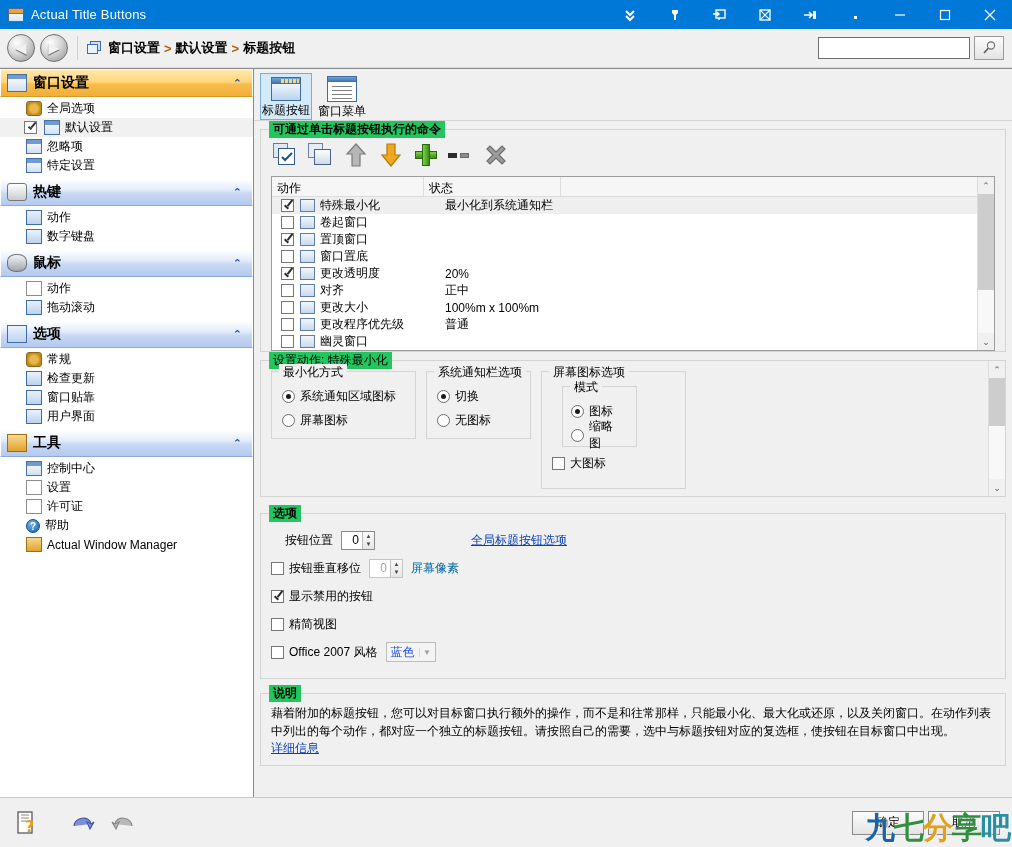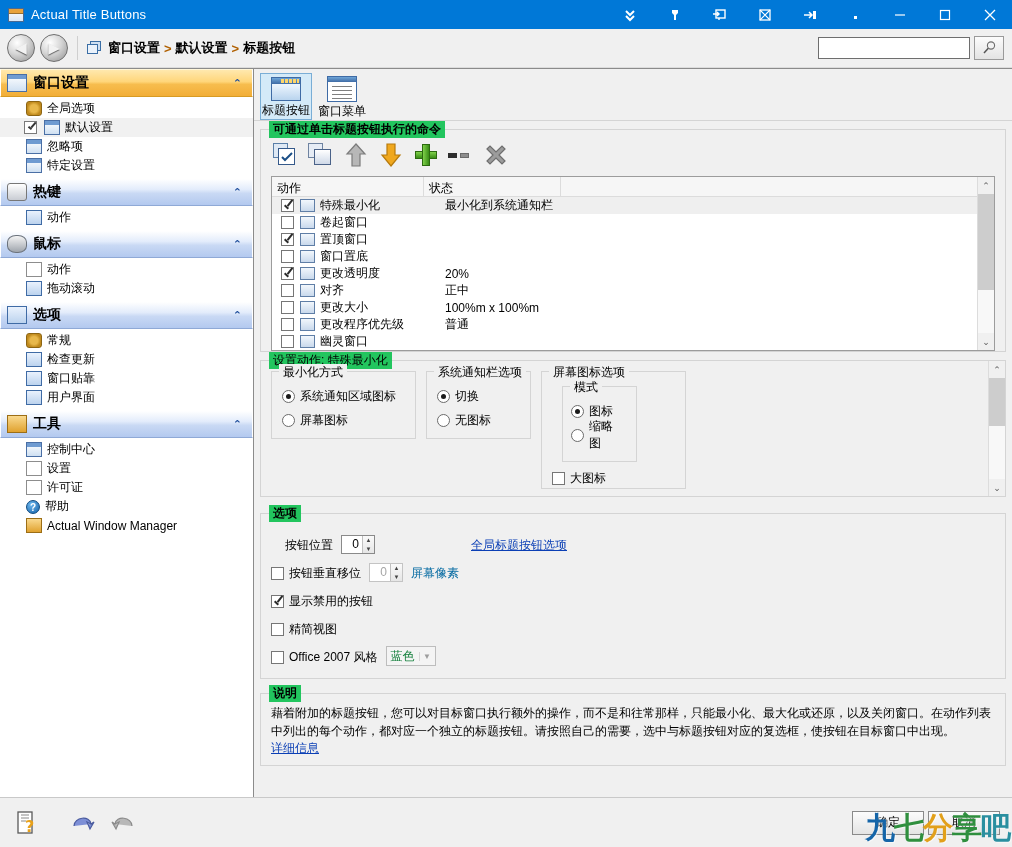--- a/index.html
+++ b/index.html
@@ -207,30 +207,30 @@
     width:13px;height:13px;border-radius:50%;border:1px solid #6b6b6b;background:#fff;margin-right:5px;flex:none;position:relative;
   }
   .radio .rd.on::after{content:"";position:absolute;left:3px;top:3px;width:5px;height:5px;border-radius:50%;background:#1a1a1a;}
   .chk { display:flex;align-items:center;font-size:12px; }
   .chk .cb { width:13px;height:13px;border:1px solid #767676;background:#fff;margin-right:5px;flex:none;position:relative;}
   .chk .cb.on::before{content:"";position:absolute;left:2px;top:6px;width:5px;height:2px;background:#2b2b2b;transform:rotate(42deg);}
   .chk .cb.on::after{content:"";position:absolute;left:4px;top:2px;width:8px;height:2px;background:#2b2b2b;transform:rotate(-52deg);}
 
   
   #optbox { margin:16px 6px 0 6px; padding:12px 10px 12px 10px; }
-  .orow { display:flex; align-items:flex-end; height:28px; font-size:12px; }
+  .orow { display:flex; align-items:center; height:28px; font-size:12px; }
   .spin { display:flex; border:1px solid #8a8a8a; background:#fff; height:19px; width:34px; margin:0 8px; }
   .spin .sv { flex:1; text-align:right; padding-right:3px; font-size:12px; line-height:17px; }
   .spin .sbtns { width:12px; border-left:1px solid #c0c0c0; display:flex;flex-direction:column; background:linear-gradient(#fafafa,#e6e6e6);}
   .spin .sbtns div { flex:1; display:flex;align-items:center;justify-content:center;font-size:6px;color:#444; }
   .spin.dis { border-color:#c4c4c4; }
   .spin.dis .sv { color:#a6a6a6; }
   .lnk { color:#0b3fb5; text-decoration:underline; font-size:12px; }
   .combo { border:1px solid #bdbdbd; background:#f4f4f4; height:20px; width:50px; display:flex; align-items:center; margin-left:8px;}
-  .combo .cv { flex:1; padding-left:4px; font-size:12px; color:#15803d; }
+  .combo .cv { flex:1; padding-left:4px; font-size:12px; color:#1d4ed8; }
   .combo .carr { width:16px; text-align:center; font-size:8px; color:#9e9e9e; border-left:1px solid #d6d6d6; }
 
   
   #descbox { margin:14px 6px 0 6px; padding:10px 10px 8px 10px; }
   #desctext { font-size:12px; line-height:18px; }
 
   
   #bottombar {
     position:absolute; left:0; bottom:0; width:1012px; height:50px;
     background:#f0f0f0; border-top:1px solid #c9c9c9;
@@ -372,20 +372,24 @@
 
     <div class="grp-head blue">
       <div class="gicon ico-kb"></div>
       <span>热键</span>
       <span class="chev">⌃</span>
     </div>
     <div class="grp-body">
       <div class="tree-item">
         <div class="ti-icon ico-opt"></div>
         <span>动作</span>
+      </div>
+      <div class="tree-item">
+        <div class="ti-icon ico-opt"></div>
+        <span>数字键盘</span>
       </div>
     </div>
 
     <div class="grp-head blue">
       <div class="gicon ico-mouse"></div>
       <span>鼠标</span>
       <span class="chev">⌃</span>
     </div>
     <div class="grp-body">
       <div class="tree-item">
@@ -600,21 +604,21 @@
             <span>切换</span>
           </div>
           <div class="radio">
             <div class="rd"></div>
             <span>无图标</span>
           </div>
         </div>
 
         <div class="sub" style="width:145px;height:118px;padding-top:14px">
           <div class="slegend">屏幕图标选项</div>
-          <div class="sub" style="width:75px;height:76px;padding:12px 12px 4px 8px;margin-left:10px">
+          <div class="sub" style="width:75px;height:61px;padding:12px 12px 4px 8px;margin-left:10px">
             <div class="slegend">模式</div>
             <div class="radio">
               <div class="rd on"></div>
               <span>图标</span>
             </div>
             <div class="radio">
               <div class="rd"></div>
               <span>缩略图</span>
             </div>
           </div>

